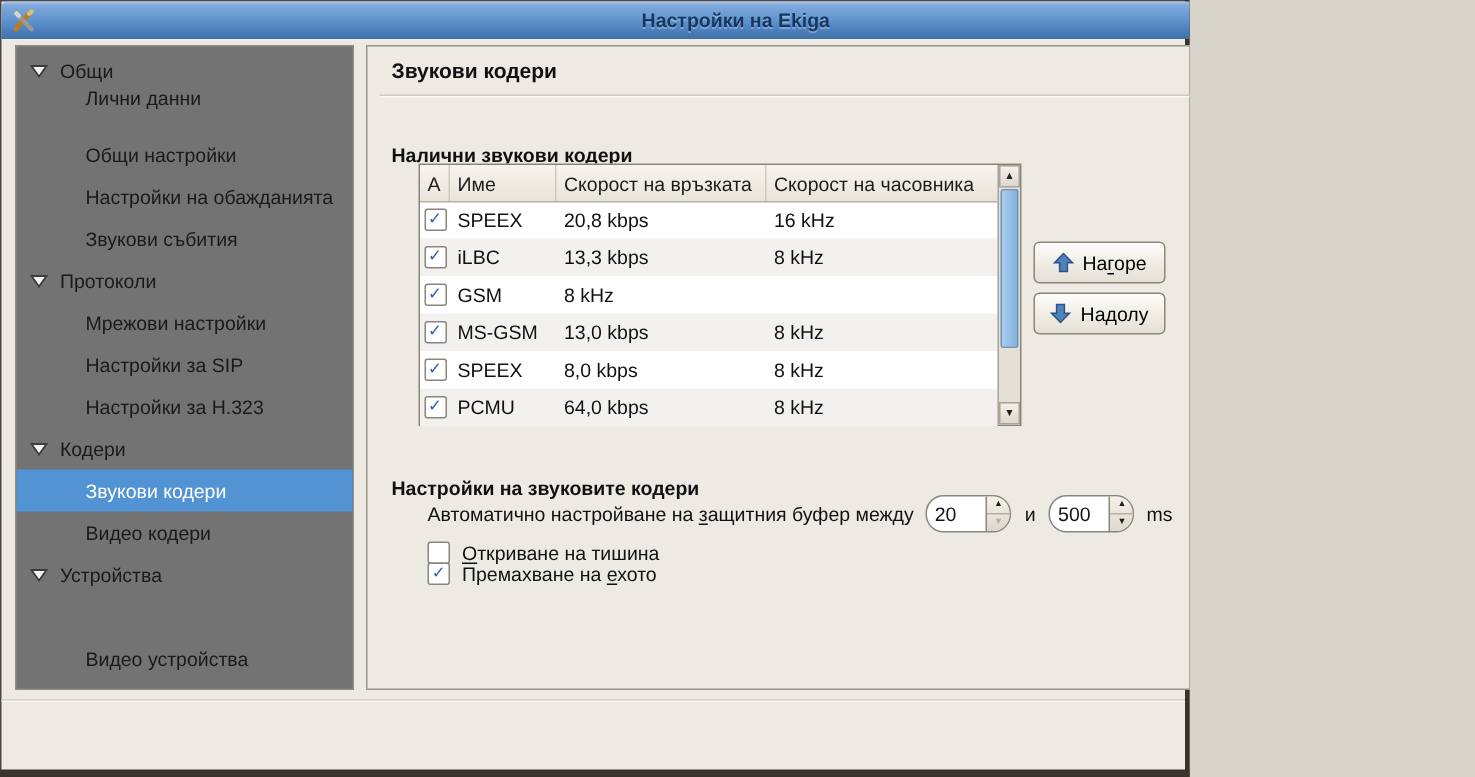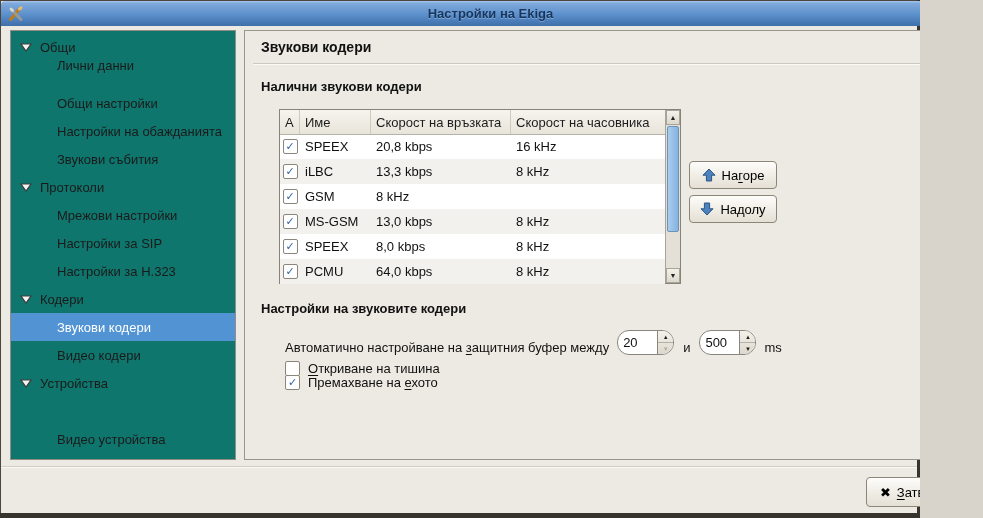--- a/index.html
+++ b/index.html
@@ -1,39 +1,39 @@
 <!DOCTYPE html>
 <html><head>
 <meta charset="utf-8">
 <style>
   html,body{margin:0;padding:0;background:#d8d4cc;font-family:"Liberation Sans","DejaVu Sans",sans-serif;}
-  .window{position:relative;width:920px;height:518px;background:#edeae3;overflow:hidden;
+  .window{position:relative;width:793px;height:518px;background:#edeae3;overflow:hidden;
     box-shadow: inset -3px 0 0 #37342e, inset 0 -5px 0 #37342e, inset 0 0 0 1px #4b473f;}
   
   .titlebar{position:absolute;left:1px;top:1px;width:979px;height:25px;
     background:linear-gradient(to bottom,#a6c5ec 0%,#7fa9db 10%,#5c90cb 55%,#4a7db9 80%,#3f70a9 100%);
     border-radius:4px 4px 0 0;display:flex;align-items:center;}
   .titlebar .win-icon{margin-left:6px;width:18px;height:18px;display:flex;align-items:center;justify-content:center;}
   .title-text{position:absolute;left:0;right:0;text-align:center;font-size:13px;font-weight:bold;
     color:#16365f;text-shadow:0 1px 0 rgba(255,255,255,.28);}
   .tb-close{position:absolute;right:6px;top:3px;width:24px;height:19px;border-radius:4px;
     background:linear-gradient(#78a6da,#4173ae);border:1px solid #c9ddf2;box-shadow:inset 0 0 0 1px #39628f;
     color:#fff;font-size:12px;font-weight:bold;display:flex;align-items:center;justify-content:center;cursor:default;line-height:1;}
   
-  .sidebar{position:absolute;left:10px;top:30px;width:226px;height:430px;background:#0f766e;
+  .sidebar{position:absolute;left:10px;top:30px;width:226px;height:430px;background:#737373;
     border:1px solid #928d83;box-sizing:border-box;}
   .tree-row{position:absolute;left:0;right:0;height:28px;display:flex;align-items:center;font-size:13px;color:#1a1a1a;}
   .tree-row .expander{width:12px;height:9px;margin-left:9px;margin-right:8px;display:inline-flex;}
   .tree-row.child{padding-left:46px;}
   .tree-row.sel{background:#5294d3;color:#fff;}
   .mainpanel{position:absolute;left:244px;top:30px;width:728px;height:430px;background:#edeae3;
     border:1px solid #9a958c;box-sizing:border-box;}
   .page-title{position:absolute;left:16px;top:8px;font-size:14px;font-weight:bold;color:#111;}
   .title-sep{position:absolute;left:8px;right:8px;top:32px;height:1px;background:#cdc9c0;box-shadow:0 1px 0 #faf9f6;}
-  .sec-heading{position:absolute;font-size:13px;font-weight:bold;color:#111;}
+  .sec-heading{position:absolute;font-size:13px;font-weight:bold;color:#111;margin-top:17px;}
   
   .table{position:absolute;left:34px;top:78px;width:402px;height:175px;background:#fff;
     border:1px solid #87827a;box-sizing:border-box;}
   .thead{position:absolute;left:0;top:0;right:15px;height:24px;display:flex;
     background:linear-gradient(#f7f4ee,#e8e4da);border-bottom:1px solid #b7b2a7;}
   .th{border-right:1px solid #cfcabf;font-size:13px;color:#1c1c1c;display:flex;align-items:center;padding-left:5px;box-sizing:border-box;}
   .trow{position:absolute;left:0;right:15px;height:25px;display:flex;font-size:13px;color:#111;align-items:center;}
   .trow.alt{background:#f3f1ed;}
   .td{padding-left:5px;box-sizing:border-box;display:flex;align-items:center;}
   .td.name{font-weight:normal;}
@@ -47,21 +47,21 @@
   .sbtn.up{top:0;} .sbtn.down{bottom:0;}
   .sthumb{position:absolute;left:1px;right:1px;top:16px;height:104px;border:1px solid #6d94b8;border-radius:2px;
     background:linear-gradient(to right,#aacdee,#8cb8e4 50%,#7fadd f0);background:linear-gradient(to right,#aacdee,#84b2df);}
   
   .btn{position:absolute;display:flex;align-items:center;justify-content:center;gap:6px;
     background:linear-gradient(#fefdfb,#f2efe8 45%,#e5e0d5);border:1px solid #8b8678;border-radius:4px;
     font-size:13px;color:#000;box-sizing:border-box;cursor:default;}
   .btn .arrow-svg{display:inline-flex;}
   .mn{text-decoration:underline;text-underline-offset:2px;}
   
-  .jitter-row{position:absolute;left:40px;top:298px;height:26px;display:flex;align-items:flex-end;font-size:13px;color:#111;}
+  .jitter-row{position:absolute;left:40px;top:298px;height:26px;display:flex;align-items:center;font-size:13px;color:#111;}
   .spin{display:inline-flex;height:25px;border:1px solid #8a867e;border-radius:12px;background:#fff;box-sizing:border-box;overflow:hidden;}
   .spin input{border:none;outline:none;width:34px;font-size:13px;font-family:inherit;padding:0 0 0 5px;background:transparent;color:#111;}
   .spin .spin-btns{width:15px;border-left:1px solid #8a867e;display:flex;flex-direction:column;background:linear-gradient(#f4f1ea,#ddd8cd);}
   .spin .sb{flex:1;display:flex;align-items:center;justify-content:center;font-size:6px;color:#1c1c1c;line-height:1;}
   .spin .sb+.sb{border-top:1px solid #b5b0a5;}
   .spin .sb.dis{color:#b3afa4;}
   .check-row{position:absolute;display:flex;align-items:center;gap:8px;font-size:13px;color:#111;}
   
   .footer-sep{position:absolute;left:1px;right:3px;top:466px;height:1px;background:#d2cec5;box-shadow:0 1px 0 #f9f8f5;}
   .close-btn{left:866px;top:477px;width:108px;height:30px;font-size:13px;}

